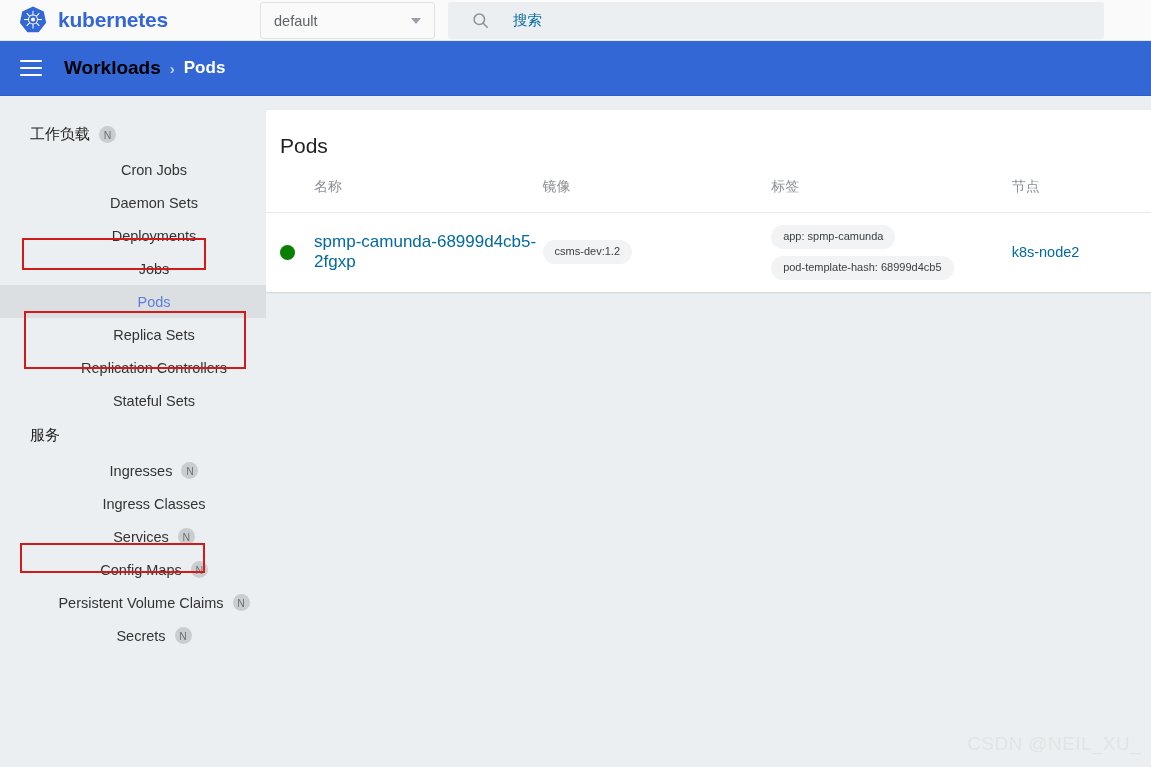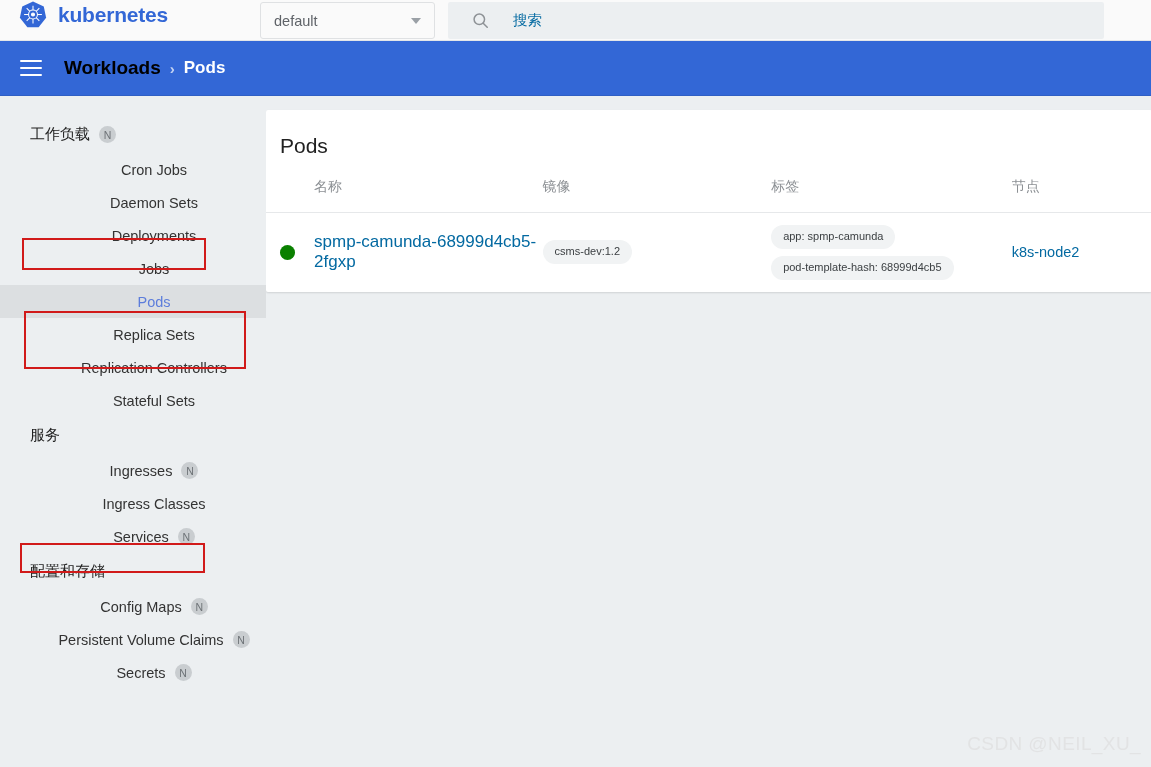--- a/index.html
+++ b/index.html
@@ -8,21 +8,21 @@
     background: #eceff1;
     font-family: "Liberation Sans", "DejaVu Sans", sans-serif;
     overflow: hidden;
   }
 
   
   .topbar {
     height: 41px; width: 1151px;
     background: #fafafa;
     border-bottom: 1px solid #e4e6e8;
-    display: flex; align-items: flex-start;
+    display: flex; align-items: center;
     position: relative;
   }
   .brand { display: flex; align-items: center; margin-left: 18px; }
   .k8s-logo { width: 30px; height: 30px; flex: none; }
   .brand-name {
     font-size: 21px; font-weight: bold; color: #3367d6;
     margin-left: 10px; letter-spacing: -0.2px;
   }
   .ns-select {
     position: absolute; left: 260px; top: 2px;
@@ -233,23 +233,20 @@
       <div class="nav-item">
         <span>Ingresses</span>
         <span class="badge-n">N</span>
       </div>
       <div class="nav-item">
         <span>Ingress Classes</span>
       </div>
       <div class="nav-item">
         <span>Services</span>
         <span class="badge-n">N</span>
-      </div>
-      <div class="nav-group-title">
-        <span>配置和存储</span>
       </div>
       <div class="nav-item">
         <span>Config Maps</span>
         <span class="badge-n">N</span>
       </div>
       <div class="nav-item">
         <span>Persistent Volume Claims</span>
         <span class="badge-n">N</span>
       </div>
       <div class="nav-item">

